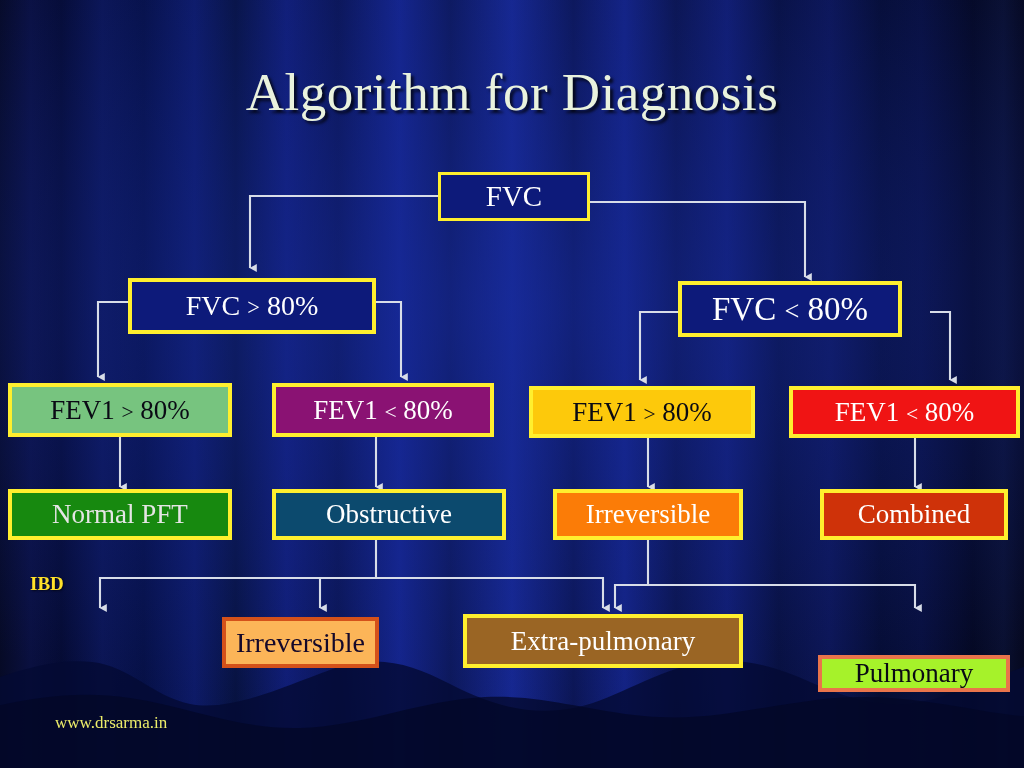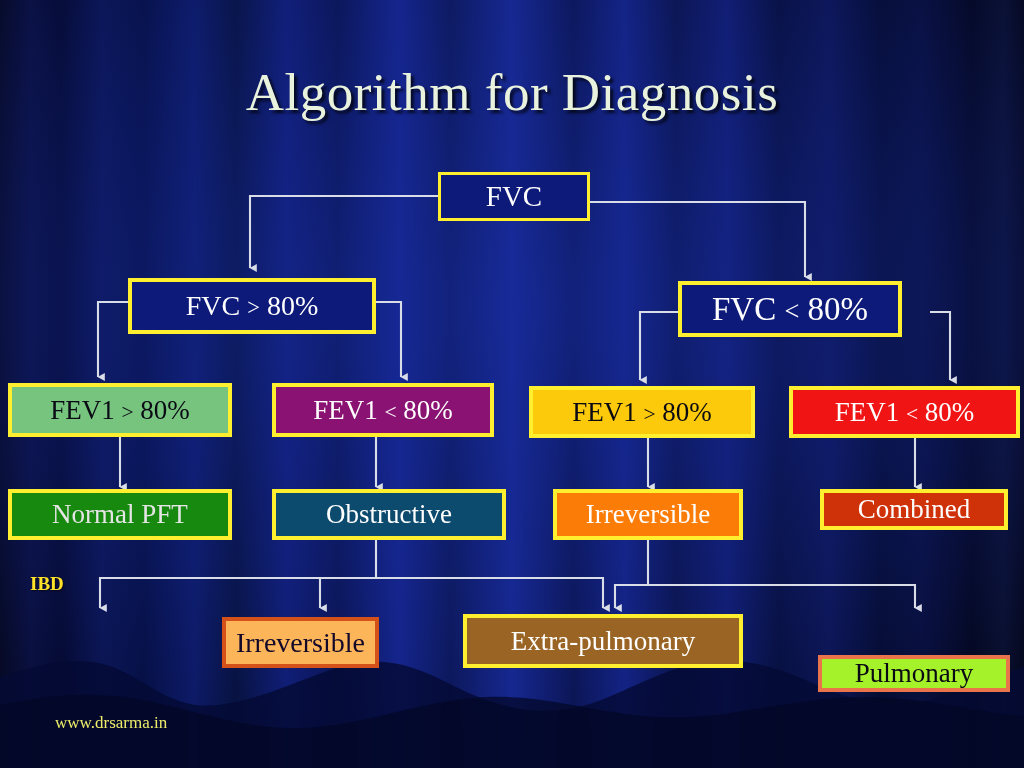--- a/index.html
+++ b/index.html
@@ -209,21 +209,21 @@
   <div class="node" style="left:272px; top:489px; width:234px; height:51px;
               background:#0c4a6e; border:4px solid #ffef2e; color:#ffffff; font-size:27px;">
     <span class="lbl">Obstructive</span>
   </div>
 
   <div class="node" style="left:553px; top:489px; width:190px; height:51px;
               background:#fb7c07; border:4px solid #ffef2e; color:#ffffff; font-size:27px;">
     <span class="lbl">Irreversible</span>
   </div>
 
-  <div class="node" style="left:820px; top:489px; width:188px; height:41px;
+  <div class="node" style="left:820px; top:489px; width:188px; height:51px;
               background:#cf3209; border:4px solid #ffef2e; color:#ffffff; font-size:27px;">
     <span class="lbl">Combined</span>
   </div>
 
 
   <div class="node" style="left:222px; top:617px; width:157px; height:51px;
               background:#fcb558; border:4px solid #d4511a; color:#14082a; font-size:28px;">
     <span class="lbl">Irreversible</span>
   </div>
 

